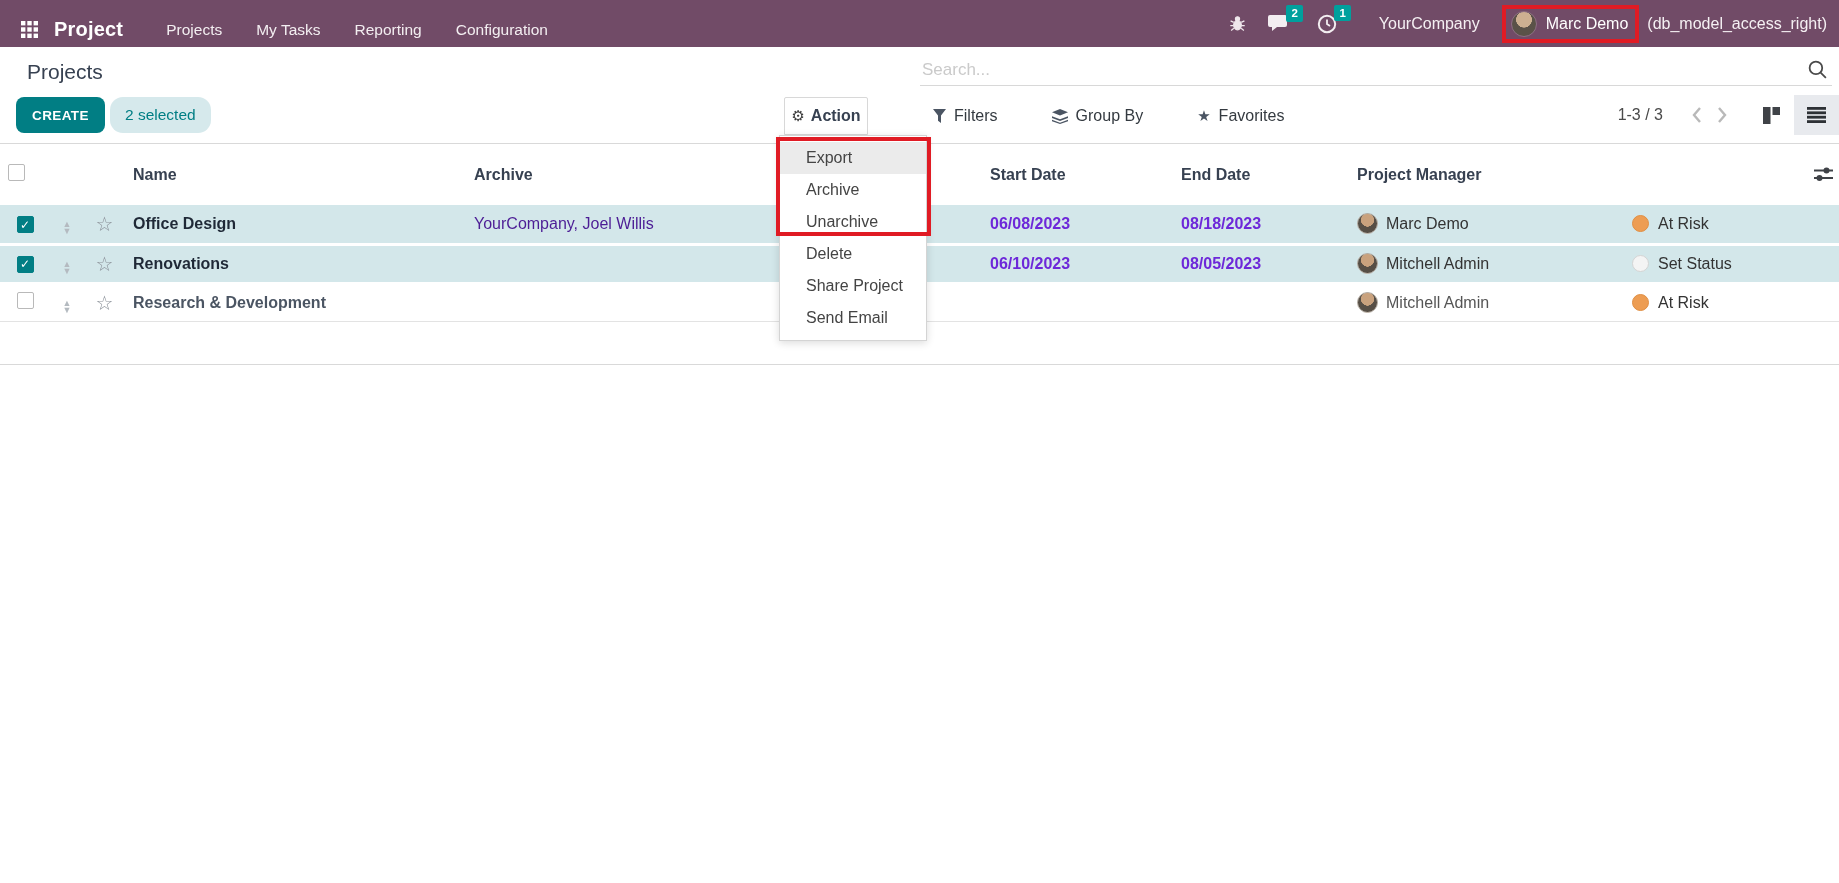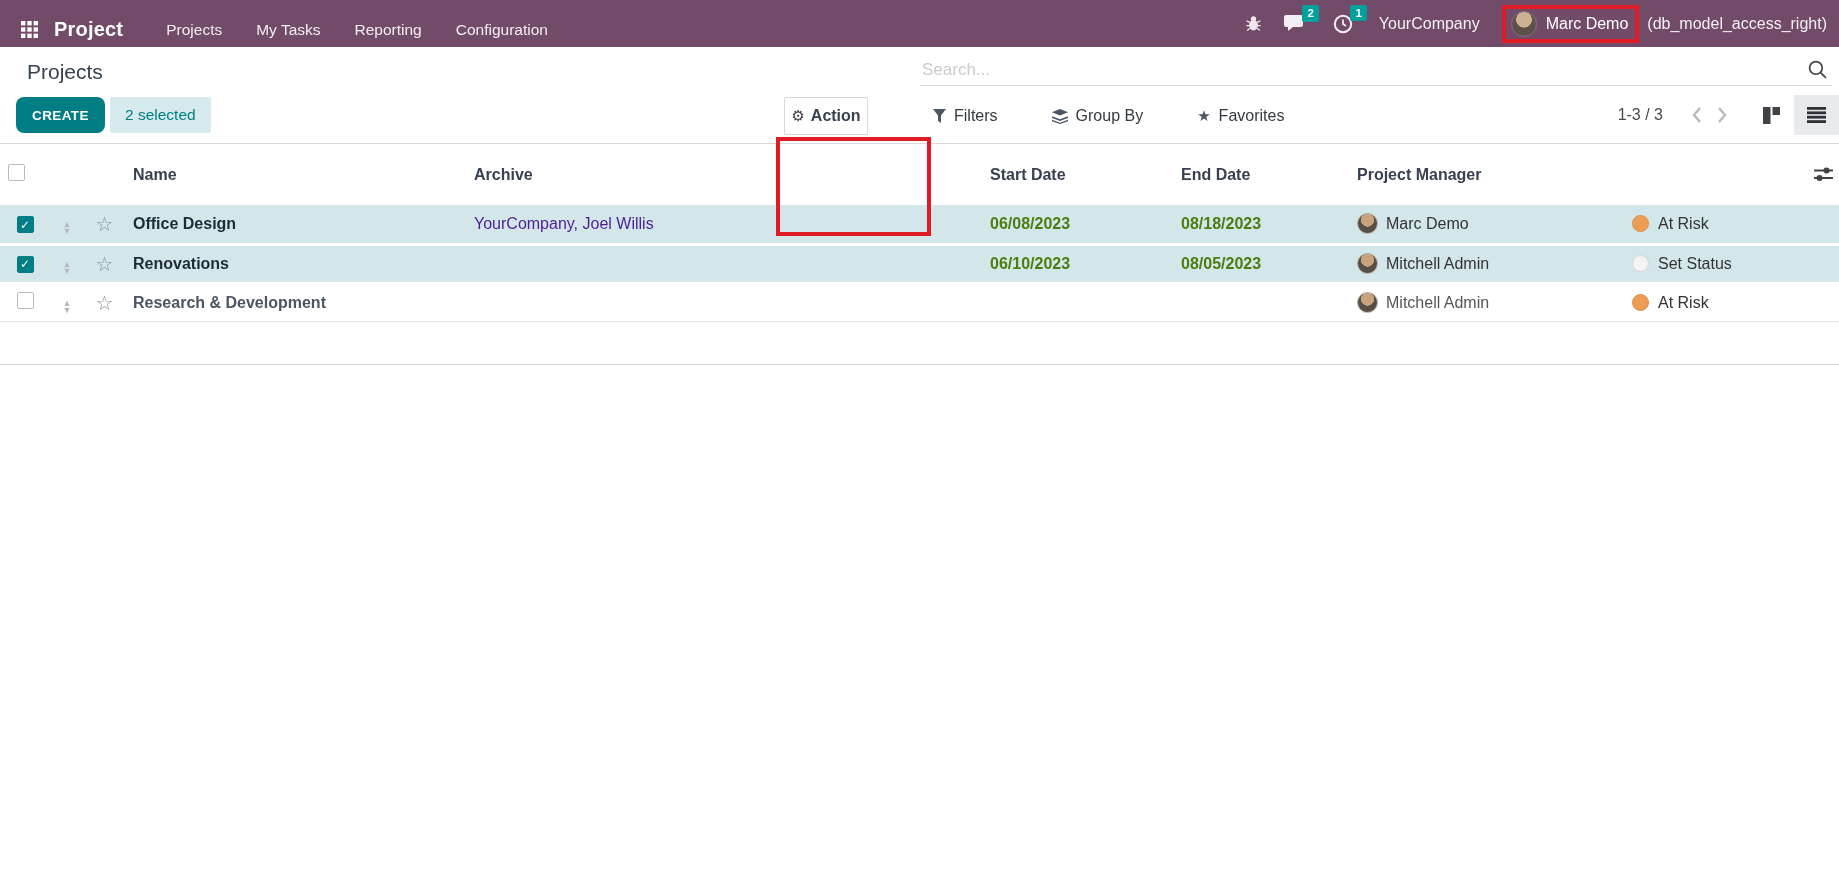--- a/index.html
+++ b/index.html
@@ -49,21 +49,21 @@
   .search-icon { position:absolute; right:4px; top:5px; cursor:pointer; }
 
   .btn-create {
     position:absolute; left:16px; top:50px; height:36px; padding:0 16px;
     background:#017E84; color:#fff; border:none; border-radius:8px;
     font-size:13.5px; font-weight:700; letter-spacing:.4px; cursor:pointer;
     font-family:inherit;
   }
   .chip-selected {
     position:absolute; left:110px; top:50px; height:36px; padding:0 15px;
-    background:#D6E9EC; color:#017E84; font-size:15.5px; border-radius:2px;
+    background:#D6E9EC; color:#017E84; font-size:15.5px; border-radius:13px;
     display:flex; align-items:center;
   }
   .btn-action {
     position:absolute; left:784px; top:50px; width:84px; height:38px;
     background:#fff; border:1px solid #d8d8d8; border-radius:2px 2px 0 0;
     display:flex; align-items:center; justify-content:center; gap:6px;
     font-size:16px; font-weight:700; color:#374151; cursor:pointer;
   }
   .gear-glyph { font-size:15px; font-weight:400; color:#3c3c3c; }
 
@@ -84,21 +84,21 @@
   tr.header-row { height:61px; }
   tr.header-row th { text-align:left; font-size:16px; font-weight:700; color:#374151; padding:0 0 0 8px; }
   tr.data-row { height:39px; }
   tr.data-row.selected { background:#D3E7EA; border-bottom:3px solid #fff; }
   tr.data-row.plain { height:38px; border-bottom:1px solid #e3e3e3; }
   td { padding:0 0 0 8px; font-size:16px; vertical-align:middle; overflow:hidden; white-space:nowrap; }
   td.c-center, th.c-center { padding:0; text-align:center; }
   .cell-name-strong { font-weight:700; color:#1f2937; }
   .cell-name-muted { font-weight:600; color:#4b5563; }
   .cell-customer { color:#4c1d95; }
-  .cell-date { font-weight:600; color:#4d7c0f; }
+  .cell-date { font-weight:600; color:#6d28d9; }
   .manager-wrap { display:flex; align-items:center; gap:8px; }
   .row-avatar {
     width:21px; height:21px; border-radius:50%; flex:0 0 21px;
     background:radial-gradient(circle at 50% 32%, #c9a27e 0 40%, #574f46 42% 100%);
     border:1px solid #b9b2a9;
   }
   .manager-name { color:#333; }
   .status-wrap { display:flex; align-items:center; gap:9px; padding-left:4px; }
   .status-dot { width:17px; height:17px; border-radius:50%; flex:0 0 17px; }
   .status-dot.orange { background:#ED9D53; border:1px solid #e08f44; }
@@ -172,21 +172,21 @@
         </svg>
         <span class="systray-badge">2</span>
       </div>
       <div class="systray-icon" style="margin-left:6px;">
         <svg width="20" height="20" viewBox="0 0 20 20">
           <circle cx="10" cy="10" r="8.2" fill="none" stroke="#f3eef1" stroke-width="2"></circle>
           <path d="M10 5.5 V10 L13 12" stroke="#f3eef1" stroke-width="1.8" fill="none"></path>
         </svg>
         <span class="systray-badge">1</span>
       </div>
-      <div class="company-label" style="margin-left:4px;">YourCompany</div>
+      <div class="company-label" style="margin-left:20px;">YourCompany</div>
       <div class="user-box">
         <div class="nav-avatar"></div>
         <div class="user-name">Marc Demo</div>
       </div>
       <div class="db-note" style="margin-left:-14px;">(db_model_access_right)</div>
     </div>
   </header>
 
   <div class="control-panel">
     <div class="view-title">Projects</div>
@@ -403,16 +403,24 @@
             <span class="status-label">At Risk</span>
           </div>
         </td>
         <td></td>
       </tr>
     </tbody>
       </table>
     <div class="table-footer-space"></div>
   </div>
 
+  <div class="action-dropdown">
+    <div class="dd-item hovered">Export</div>
+    <div class="dd-item">Archive</div>
+    <div class="dd-item">Unarchive</div>
+    <div class="dd-item">Delete</div>
+    <div class="dd-item">Share Project</div>
+    <div class="dd-item">Send Email</div>
+  </div>
 
   <div class="red-box menu-highlight"></div>
 
 </div>
 
 </body></html>

